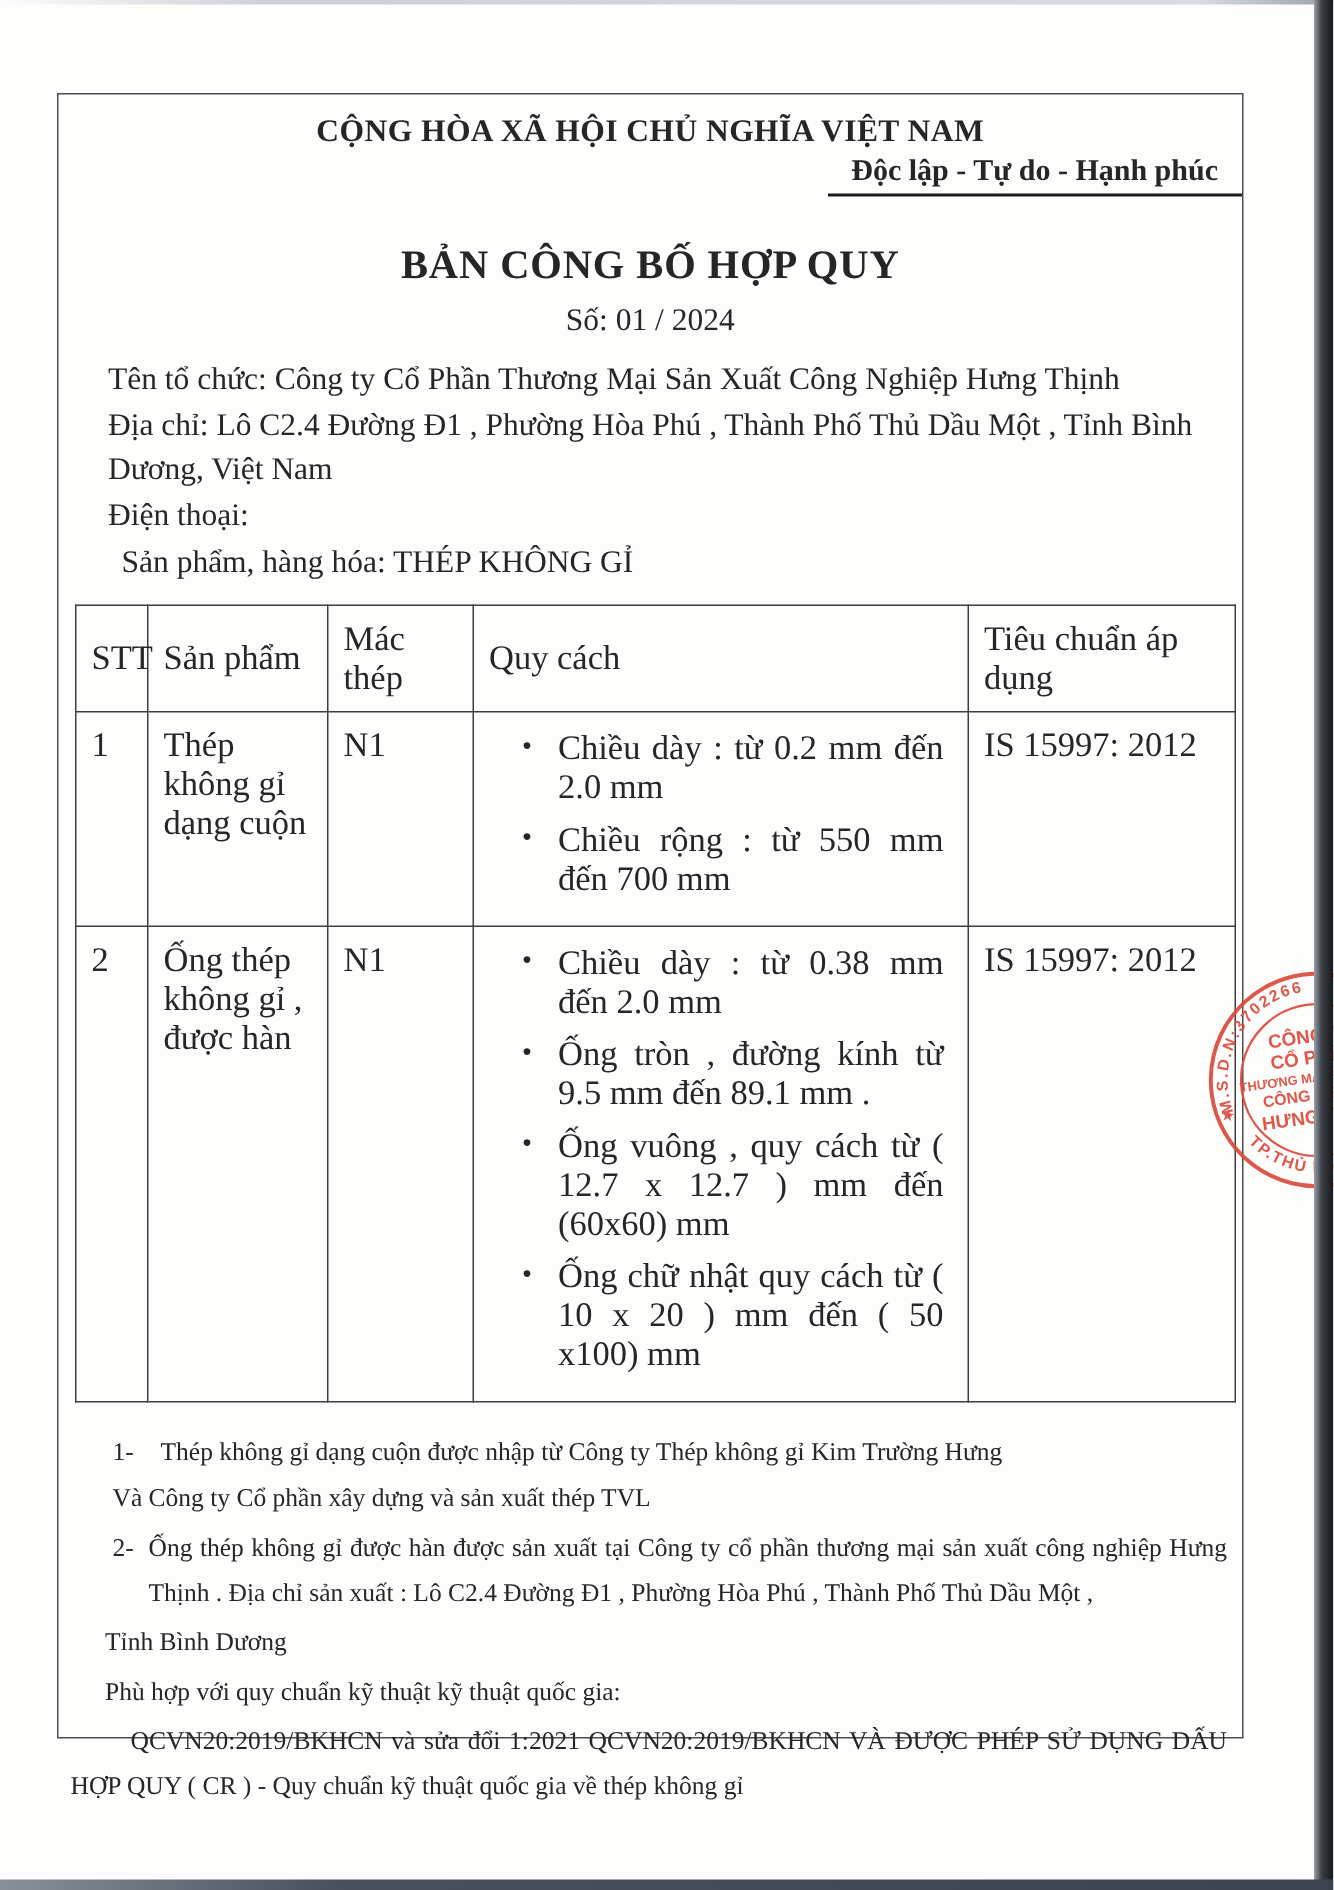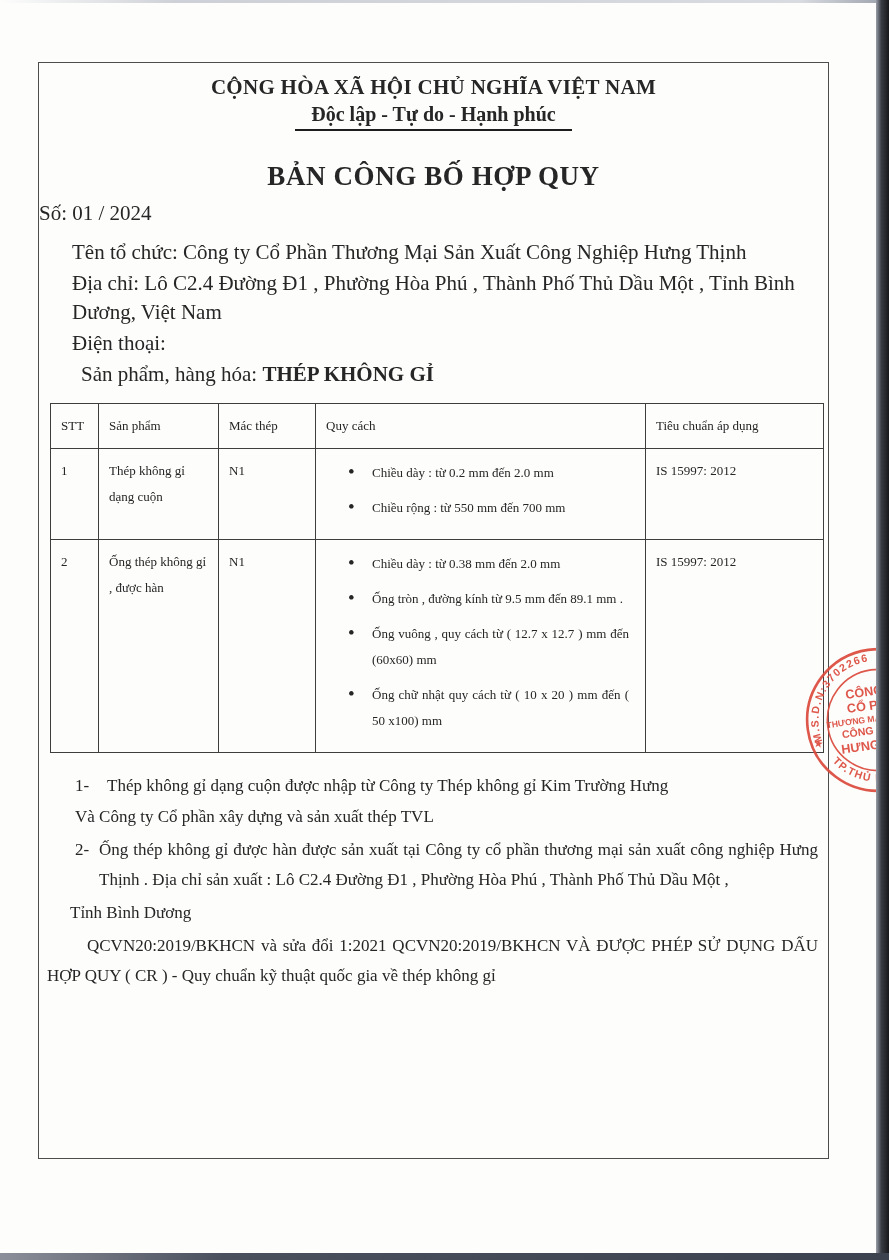--- a/index.html
+++ b/index.html
@@ -12,33 +12,33 @@
   .edge-right{position:absolute;top:0;right:0;width:13px;height:100%;
     background:linear-gradient(to right,#9aa0aa,#3a3d44 40%,#17181c);z-index:9;}
   .edge-bottom{position:absolute;bottom:0;left:0;width:100%;height:7px;
     background:linear-gradient(to right,#8a8f99,#4a505c 25%,#3c424e);z-index:9;}
 
   
   .doc{position:absolute;left:38px;top:62px;width:791px;height:1097px;
     border:1px solid #4d4d4d;box-sizing:border-box;padding-top:12px;}
 
   .nat1{text-align:center;font-weight:bold;font-size:21px;letter-spacing:.3px;}
-  .nat2-wrap{text-align:center;margin-top:3px;font-family:Liberation Serif, serif;}
+  .nat2-wrap{text-align:right;margin-top:3px;font-family:Liberation Serif, serif;}
   .nat2{display:inline-block;font-weight:bold;font-size:20px;
     border-bottom:2px solid #1d1d1d;padding:0 16px 3px 16px;}
   .title{text-align:center;font-weight:bold;font-size:27px;margin:30px 0 0 0;letter-spacing:.6px;}
-  .doc-number{font-size:21px;margin-top:9px;}
+  .doc-number{text-align:center;font-size:21px;margin-top:9px;}
 
   .info{margin-top:12px;padding:0 10px 0 33px;font-size:21px;line-height:29px;}
   .info p{margin:2px 0;}
   .info p.ml1{margin-left:9px;}
-  .info b{font-weight:bold;}
+  .info b{font-weight:normal;}
 
   table.spec{border-collapse:collapse;margin:14px 0 0 11px;width:773px;
-    font-size:13px;line-height:26px;table-layout:fixed;}
+    font-size:23px;line-height:26px;table-layout:fixed;}
   table.spec th,table.spec td{border:1px solid #3e3e3e;vertical-align:top;
     padding:9px 10px;font-weight:normal;text-align:left;box-sizing:border-box;}
   table.spec th{vertical-align:middle;}
   col.c1{width:48px;}col.c2{width:120px;}col.c3{width:97px;}col.c4{width:330px;}col.c5{width:178px;}
   .cell-center{text-align:center;}
   td.just{text-align:justify;}
   ul.spec-list{list-style:none;margin:2px 0 0 0;padding:0 6px 0 22px;}
   ul.spec-list li{position:relative;padding-left:24px;margin-bottom:9px;text-align:justify;}
   ul.spec-list li::before{content:"•";position:absolute;left:0;top:-1px;font-size:19px;}
 
@@ -126,20 +126,21 @@
 
     <section class="notes">
       <div class="note-line">
         <span class="marker">1-</span><span>Thép không gỉ dạng cuộn được nhập từ Công ty Thép không gỉ Kim Trường Hưng</span>
       </div>
       <div class="note-line">Và Công ty Cổ phần xây dựng và sản xuất thép TVL</div>
       <div class="note2">
         <span class="marker">2-</span><span>Ống thép không gỉ được hàn được sản xuất tại Công ty cổ phần thương mại sản xuất công nghiệp Hưng Thịnh . Địa chỉ sản xuất : Lô C2.4 Đường Đ1 , Phường Hòa Phú , Thành Phố Thủ Dầu Một ,</span>
       </div>
       <p class="outdent">Tỉnh Bình Dương</p>
+      <p class="outdent">Phù hợp với quy chuẩn kỹ thuật kỹ thuật quốc gia:</p>
       <p class="conformity">QCVN20:2019/BKHCN và sửa đổi 1:2021 QCVN20:2019/BKHCN VÀ ĐƯỢC PHÉP SỬ DỤNG DẤU HỢP QUY ( CR ) -  Quy chuẩn kỹ thuật quốc gia về thép không gỉ</p>
     </section>
   </div>
 
   <svg class="stamp" viewBox="0 0 170 170" aria-hidden="true">
     <circle cx="85" cy="85" r="70" stroke-width="2.6"></circle>
     <circle cx="85" cy="85" r="50" stroke-width="1.6"></circle>
     <defs>
       <path id="arcTop" d="M 29.6 105.2 A 59 59 0 0 1 138.5 60.1"></path>
       <path id="arcBottom" d="M 33.3 117.3 A 61 61 0 0 0 136.7 117.3"></path>

